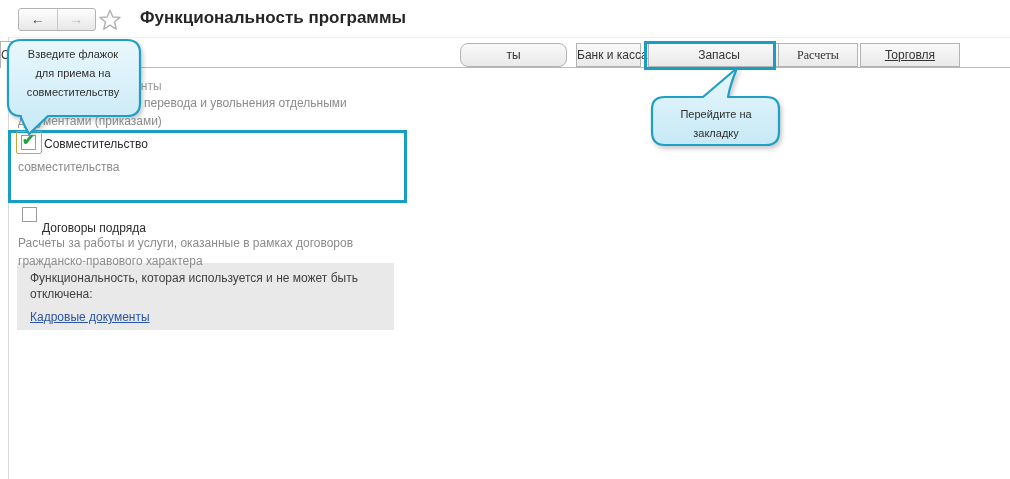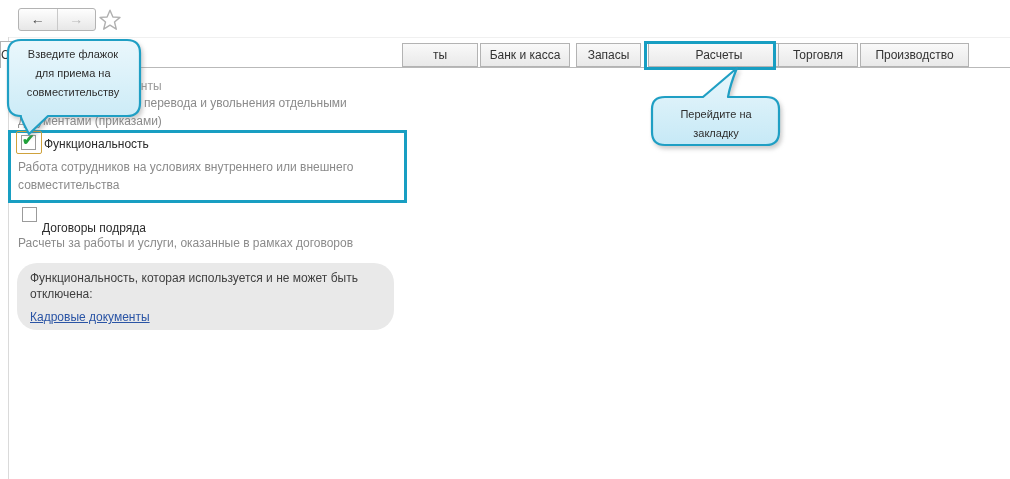--- a/index.html
+++ b/index.html
@@ -22,25 +22,25 @@
   
   .tab{position:absolute;top:43px;height:24px;box-sizing:border-box;border:1px solid #b3b3b3;
        background:linear-gradient(#f9f9f9,#e9e9e9);text-align:center;font-size:12px;color:#333;
        line-height:22px;cursor:default;white-space:nowrap;z-index:1;}
   .tab.active{top:41px;height:27px;background:#fff;border-bottom:none;z-index:2;line-height:27px;}
   .tab:nth-of-type(1){left:10px;width:151px;text-align:right;padding-right:9px;}
   .tab:nth-of-type(2){left:163px;width:97px;}
   .tab:nth-of-type(3){left:262px;width:64px;}
   .tab:nth-of-type(4){left:328px;width:72px;}
   .tab:nth-of-type(5){left:402px;width:76px;}
-  .tab:nth-of-type(6){left:480px;width:90px;}
+  .tab:nth-of-type(6){left:460px;width:107px;border-radius:8px;}
   .tab:nth-of-type(7){left:576px;width:65px;}
   .tab:nth-of-type(8){left:648px;width:142px;}
-  .tab:nth-of-type(9){left:778px;width:80px;}
-  .tab:nth-of-type(10){left:860px;width:109px;}
+  .tab:nth-of-type(9){left:778px;width:80px;font-family:Liberation Serif, serif;}
+  .tab:nth-of-type(10){left:860px;width:100px;text-decoration:underline;}
   #tabs-baseline{position:absolute;left:8px;top:67px;width:1002px;height:1px;background:#b9b9b9;z-index:0;}
 
   
   #hl-tab{position:absolute;left:644px;top:41px;width:132px;height:29px;border:3px solid #189ec2;
           box-sizing:border-box;z-index:3;}
   #hl-box{position:absolute;left:8px;top:130px;width:399px;height:73px;border:3px solid #189ec2;
           box-sizing:border-box;z-index:2;}
   #gold-ring{position:absolute;left:16px;top:131px;width:26px;height:23px;border:1px solid #cfa23c;
              border-radius:2px;box-sizing:border-box;z-index:3;}
 
@@ -54,21 +54,21 @@
   #lbl-kadr{left:42px;top:79px;color:#9a9a9a;}
   #lbl-sovm{left:44px;top:137px;}
   #lbl-dog{left:42px;top:208px;margin-top:13px;}
   .desc{position:absolute;left:18px;font-size:12px;color:#8b8b8b;line-height:18px;white-space:nowrap;z-index:3;}
   #desc-kadr{top:94px;}
   #desc-sovm{top:158px;}
   #desc-dog{top:234px;}
 
   
   #panel{position:absolute;left:17px;top:263px;width:377px;height:67px;background:#e9e9e9;
-         box-sizing:border-box;padding:7px 0 16px 13px;border-radius:20px;}
+         box-sizing:border-box;padding:7px 0 16px 13px;}
   #panel .ptext{font-size:12px;color:#3f3f3f;line-height:16px;white-space:nowrap;}
   #panel a{display:inline-block;margin-top:8px;font-size:12px;color:#2a54a5;text-decoration:underline;white-space:nowrap;}
 
   
   .callout-svg{position:absolute;z-index:5;filter:drop-shadow(2px 3px 2px rgba(110,110,110,.35));}
   #callout1-svg{left:4px;top:38px;}
   #callout2-svg{left:648px;top:63px;}
   .callout-text{position:absolute;z-index:6;text-align:center;font-size:11px;color:#2e2e2e;line-height:19px;}
   #callout1-text{left:8px;top:45px;width:130px;}
   #callout2-text{left:650px;top:105px;width:132px;}
@@ -78,20 +78,21 @@
 
 <div id="app">
 
   <div id="navgroup">
     <div class="navbtn" id="back-btn">←</div>
     <div class="navbtn" id="fwd-btn">→</div>
   </div>
   <svg id="star" viewBox="0 0 24 24">
     <polygon points="12,2.2 14.9,9 22,9.4 16.5,14 18.3,21.2 12,17.2 5.7,21.2 7.5,14 2,9.4 9.1,9" fill="#ffffff" stroke="#b0b0b0" stroke-width="1.4" stroke-linejoin="round"></polygon>
   </svg>
+  <div id="page-title">Функциональность программы</div>
   <div id="header-line"></div>
   <div id="win-left-border"></div>
 
   <div id="tabs-baseline"></div>
   <div class="tab">ты</div>
   <div class="tab">Банк и касса</div>
   <div class="tab">Запасы</div>
   <div class="tab">Расчеты</div>
   <div class="tab">Торговля</div>
   <div class="tab">Производство</div>
@@ -107,30 +108,30 @@
   <div class="cb" id="cb-kadr"></div>
   <div class="lbl" id="lbl-kadr">Кадровые документы</div>
   <div class="desc" id="desc-kadr">
     <div>Оформление приема, перевода и увольнения отдельными</div>
     <div>документами (приказами)</div>
   </div>
 
   <div class="cb" id="cb-sovm">
     <span class="checkmark">✔</span>
   </div>
-  <div class="lbl" id="lbl-sovm">Функциональность</div>
+  <div class="lbl" id="lbl-sovm">Совместительство</div>
   <div class="desc" id="desc-sovm">
-    <div>Работа сотрудников на условиях внутреннего или внешнего</div>
     <div>совместительства</div>
   </div>
 
   <div class="cb" id="cb-dog"></div>
   <div class="lbl" id="lbl-dog">Договоры подряда</div>
   <div class="desc" id="desc-dog">
     <div>Расчеты за работы и услуги, оказанные в рамках договоров</div>
+    <div>гражданско-правового характера</div>
   </div>
 
   <div id="panel">
     <div class="ptext">Функциональность, которая используется и не может быть</div>
     <div class="ptext">отключена:</div>
     <a href="#">Кадровые документы</a>
   </div>
 
   <svg id="callout1-svg" class="callout-svg" width="144" height="100" viewBox="0 0 144 100">
     <defs>

